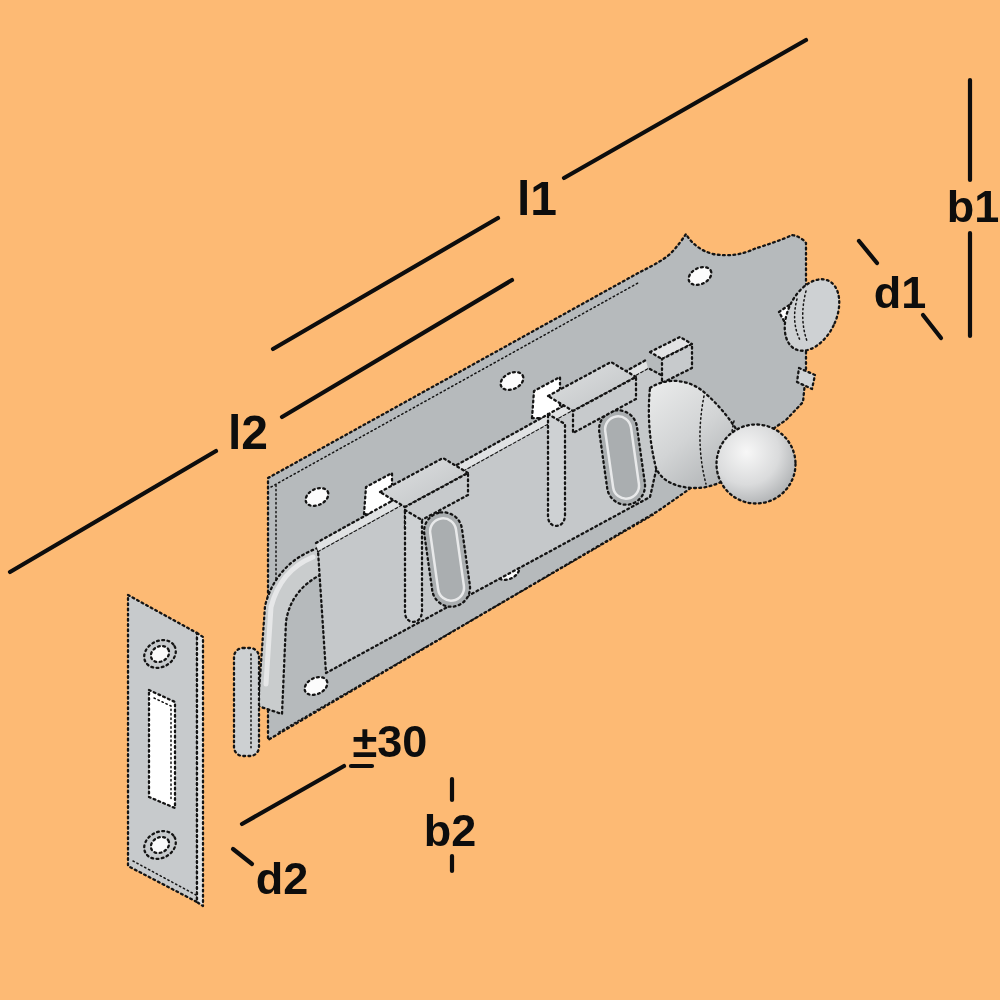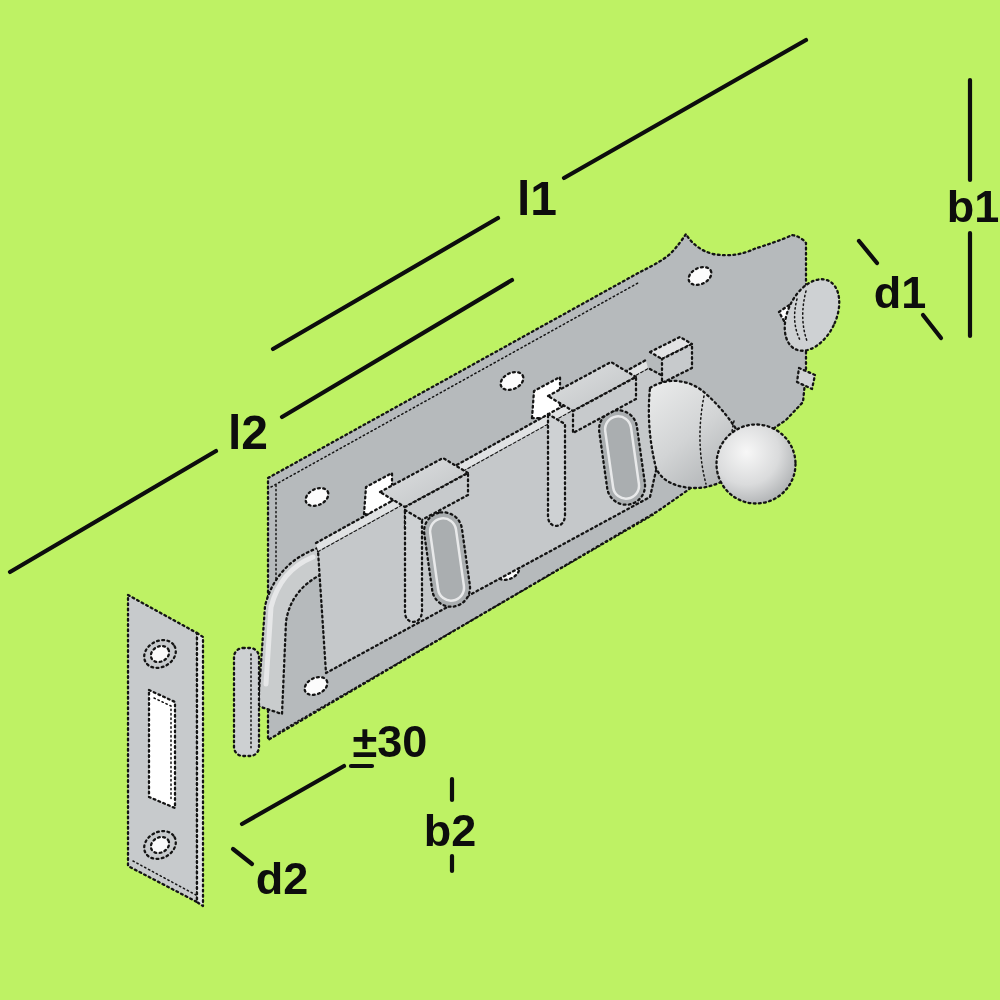--- a/index.html
+++ b/index.html
@@ -1,16 +1,16 @@
 <!DOCTYPE html>
 <html><head>
 <meta charset="utf-8">
 <style>
   html,body{margin:0;padding:0;background:#ffffff;}
-  .page{position:relative;width:1000px;height:1000px;background:#bef264;overflow:hidden;
+  .page{position:relative;width:1000px;height:1000px;background:#fdba74;overflow:hidden;
         font-family:"Liberation Sans",sans-serif;}
   svg{position:absolute;inset:0;}
   
   .edge{fill:none;stroke:#141414;stroke-width:2.3;stroke-dasharray:1.8 3.4;
         stroke-linecap:round;stroke-linejoin:round;}
   .fedge{stroke:#141414;stroke-width:2.3;stroke-dasharray:1.8 3.4;
         stroke-linecap:round;stroke-linejoin:round;}
   .thin{fill:none;stroke:#141414;stroke-width:1.5;stroke-dasharray:1.4 3;
         stroke-linecap:round;}
   .hl{fill:none;stroke:#e6e7e8;stroke-width:5;stroke-linecap:round;}

